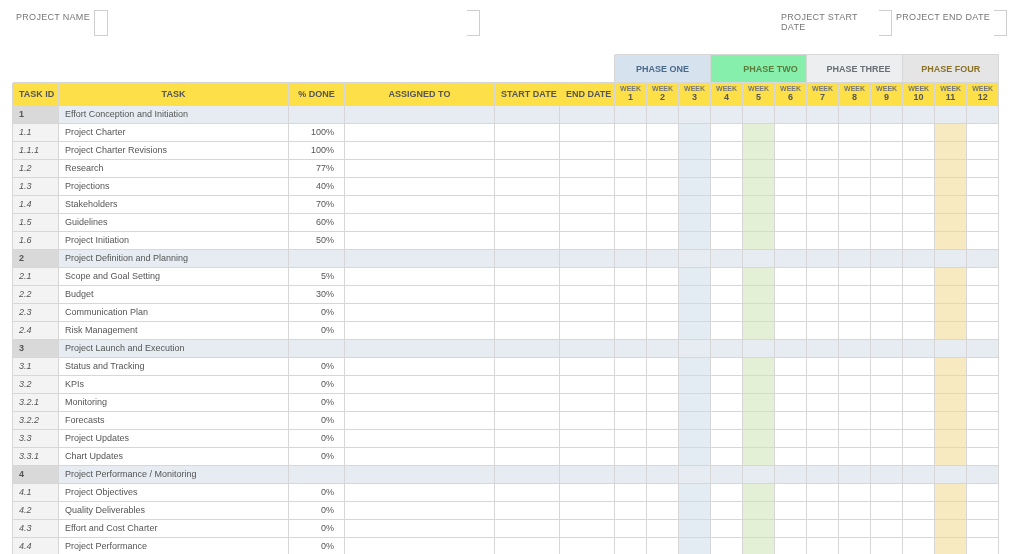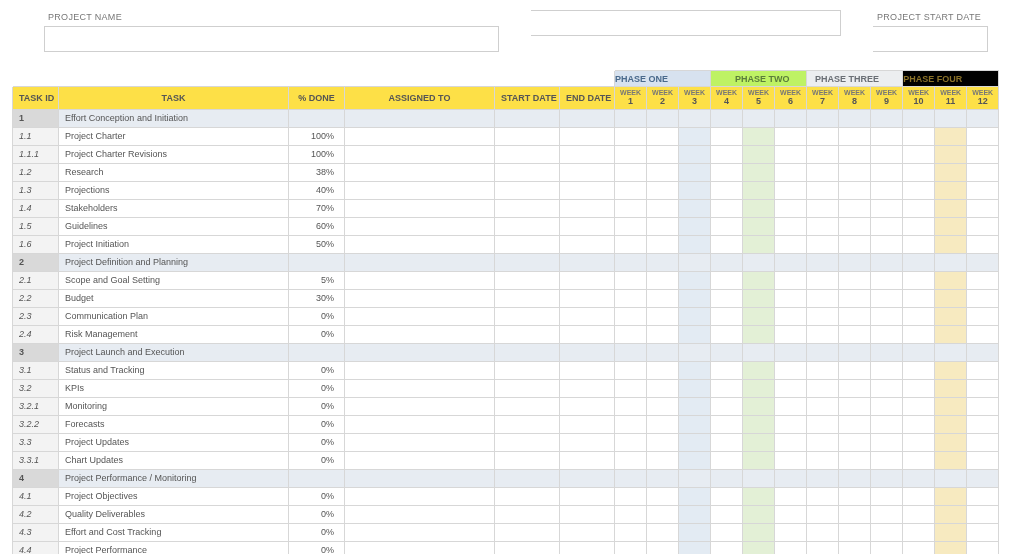--- a/index.html
+++ b/index.html
@@ -6,21 +6,21 @@
   body {
     margin: 0;
     padding: 10px 12px;
     font-family: Arial, Helvetica, sans-serif;
     font-size: 10px;
     color: #555;
     background: #fff;
   }
   
   .meta-row { display: flex; gap: 0; margin-bottom: 18px; }
-  .meta-cell { display: flex; flex-direction: column; margin-left: 32px; }
+  .meta-cell { display: flex; flex-direction: row; }
   .meta-cell.name  { flex: 0 0 455px; }
   .meta-cell.lead  { flex: 0 0 310px; }
   .meta-cell.start { flex: 0 0 115px; }
   .meta-cell.end   { flex: 0 0 115px; }
   .meta-cell.today { flex: 0 0 115px; }
   .meta-label { font-size: 9px; letter-spacing: .3px; color: #777; padding: 2px 4px 4px 4px; }
   .meta-box {
     height: 26px;
     border: 1px solid #cfcfcf;
     background: #fff;
@@ -45,25 +45,25 @@
   
   col.c-id     { width: 46px; }
   col.c-task   { width: 230px; }
   col.c-done   { width: 56px; }
   col.c-assign { width: 150px; }
   col.c-start  { width: 65px; }
   col.c-end    { width: 55px; }
   col.c-wk     { width: 32px; }
 
   
-  tr.phase-row th { font-size: 9px; font-weight: 600; text-align: left; height: 16px; }
+  tr.phase-row th { font-size: 9px; font-weight: 600; text-align: center; height: 28px; }
   th.phase1 { background: #d7e2ef; color: #4a6; color:#4a6a8c; }
-  th.phase2 { background: #bef264; color:#5a7d3b;padding-left:24px; }
+  th.phase2 { background: #86efac; color:#5a7d3b;padding-left:24px; }
   th.phase3 { background: #eceef0; color:#6a6f75;padding-left:8px; }
-  th.phase4 { background: #000000; color:#8a7128; }
+  th.phase4 { background: #e5e5e5; color:#8a7128; }
 
   tr.head-row th {
     background: #fde047;
     font-size: 9px;
     font-weight: 600;
     color: #555;
     vertical-align: middle;
   }
   tr.head-row th .cell-pad { padding: 4px 6px; }
   th.wk { font-size: 8px; font-weight: 600; text-align: center; line-height: 1.1; padding: 2px 0; }
@@ -97,20 +97,24 @@
 <div class="meta-row">
   <div class="meta-cell name">
     <div class="meta-label">PROJECT NAME</div>
     <div class="meta-box"><span class="cell-pad"></span></div>
   </div>
   <div class="meta-cell lead">
     <div class="meta-box"><span class="cell-pad"></span></div>
   </div>
   <div class="meta-cell start">
     <div class="meta-label">PROJECT START DATE</div>
+    <div class="meta-box"><span class="cell-pad"></span></div>
+  </div>
+  <div class="meta-cell end">
+    <div class="meta-label">PROJECT END DATE</div>
     <div class="meta-box"><span class="cell-pad"></span></div>
   </div>
   <div class="meta-cell today">
     <div class="meta-label">TODAY'S DATE</div>
     <div class="meta-box"><span class="cell-pad"></span></div>
   </div>
 </div>
 
 <table>
   <colgroup>
@@ -310,21 +314,21 @@
         <td class="wk"></td>
       </tr>
       <tr class="row">
         <td class="tid">
           <div class="cell-pad">1.2</div>
         </td>
         <td>
           <div class="cell-pad">Research</div>
         </td>
         <td class="done">
-          <div class="cell-pad">38%</div>
+          <div class="cell-pad">77%</div>
         </td>
         <td>
           <div class="cell-pad"></div>
         </td>
         <td>
           <div class="cell-pad"></div>
         </td>
         <td>
           <div class="cell-pad"></div>
         </td>
@@ -947,21 +951,21 @@
         <td class="wk"></td>
         <td class="wk"></td>
         <td class="wk p4-hi"></td>
         <td class="wk"></td>
       </tr>
       <tr class="row">
         <td class="tid">
           <div class="cell-pad">4.3</div>
         </td>
         <td>
-          <div class="cell-pad">Effort and Cost Tracking</div>
+          <div class="cell-pad">Effort and Cost Charter</div>
         </td>
         <td class="done">
           <div class="cell-pad">0%</div>
         </td>
         <td>
           <div class="cell-pad"></div>
         </td>
         <td>
           <div class="cell-pad"></div>
         </td>

